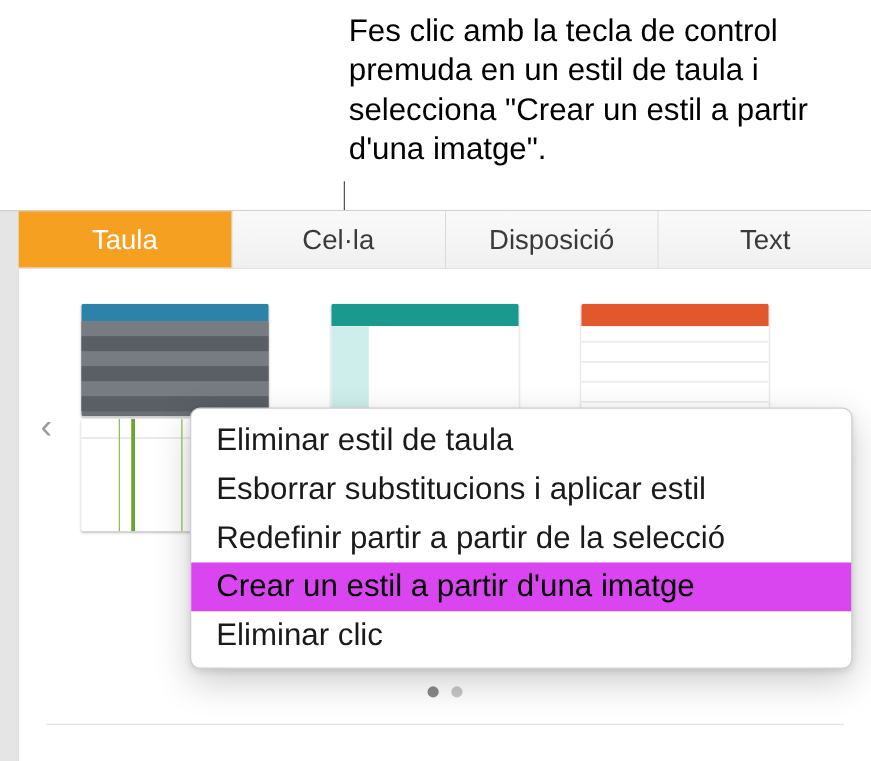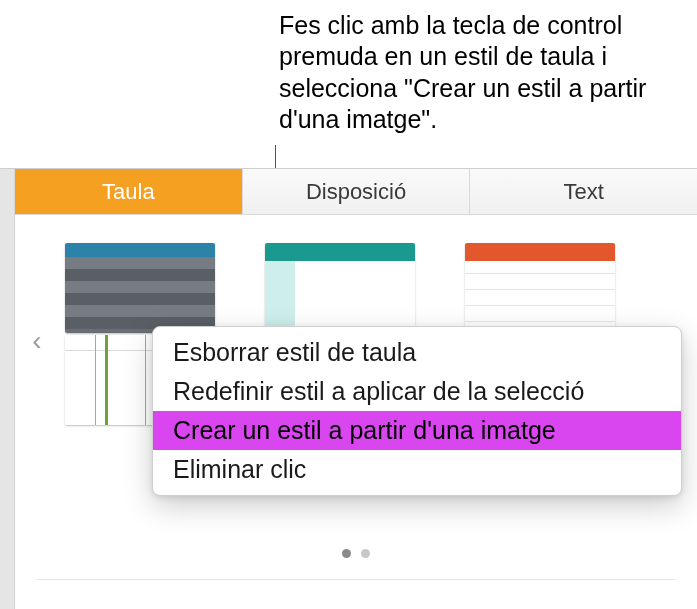--- a/index.html
+++ b/index.html
@@ -208,20 +208,21 @@
 <body>
 
 <div class="callout">Fes clic amb la tecla de control premuda en un estil de taula i selecciona "Crear un estil a partir d'una imatge".</div>
 <div class="leader"></div>
 
 <div class="panel-wrap">
   <div class="panel-inner">
 
     <div class="segmented">
       <div class="seg-btn active">Taula</div>
+      <div class="seg-btn">Cel·la</div>
       <div class="seg-btn">Disposició</div>
       <div class="seg-btn">Text</div>
     </div>
 
     <div class="styles-row">
 
       <div class="styles-nav">
         <span>‹</span>
       </div>
 
@@ -268,17 +269,18 @@
     <div class="dots">
       <div class="dot active"></div>
       <div class="dot"></div>
     </div>
 
     <div class="separator"></div>
   </div>
 </div>
 
 <div class="context-menu">
-  <div class="menu-item">Esborrar estil de taula</div>
-  <div class="menu-item">Redefinir estil a aplicar de la selecció</div>
+  <div class="menu-item">Eliminar estil de taula</div>
+  <div class="menu-item">Esborrar substitucions i aplicar estil</div>
+  <div class="menu-item">Redefinir partir a partir de la selecció</div>
   <div class="menu-item highlight">Crear un estil a partir d'una imatge</div>
   <div class="menu-item">Eliminar clic</div>
 </div>
 
 </body></html>

